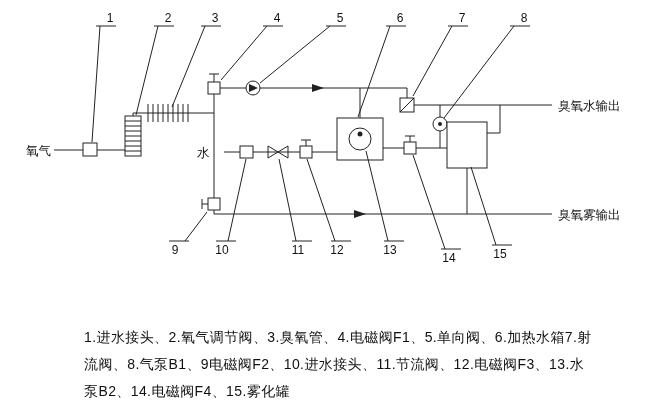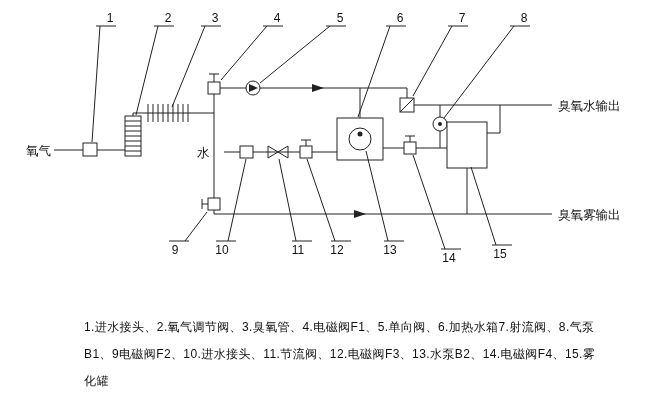--- a/index.html
+++ b/index.html
@@ -8,22 +8,22 @@
     font-family:"Liberation Sans", sans-serif;color:#111;overflow:hidden;
   }
   svg{position:absolute;left:0;top:0;}
   svg text{font-family:"Liberation Sans", sans-serif;fill:#111;}
   .num{font-size:12px;}
   .lbl{font-size:12.5px;}
   .ln{stroke:#222;stroke-width:1;fill:none;}
   .sym{stroke:#222;stroke-width:1;fill:#fff;}
   .fil{fill:#222;stroke:none;}
   .legend{
-    position:absolute;left:84px;top:314px;width:514px;
-    font-size:12px;line-height:27px;color:#111;letter-spacing:.4px;
+    position:absolute;left:84px;top:324px;width:514px;
+    font-size:14px;line-height:27px;color:#111;letter-spacing:.4px;
   }
 </style>
 </head>
 <body>
 
 <div class="stage">
   <svg width="666" height="413" viewBox="0 0 666 413">
 
     <g class="ln">
 

